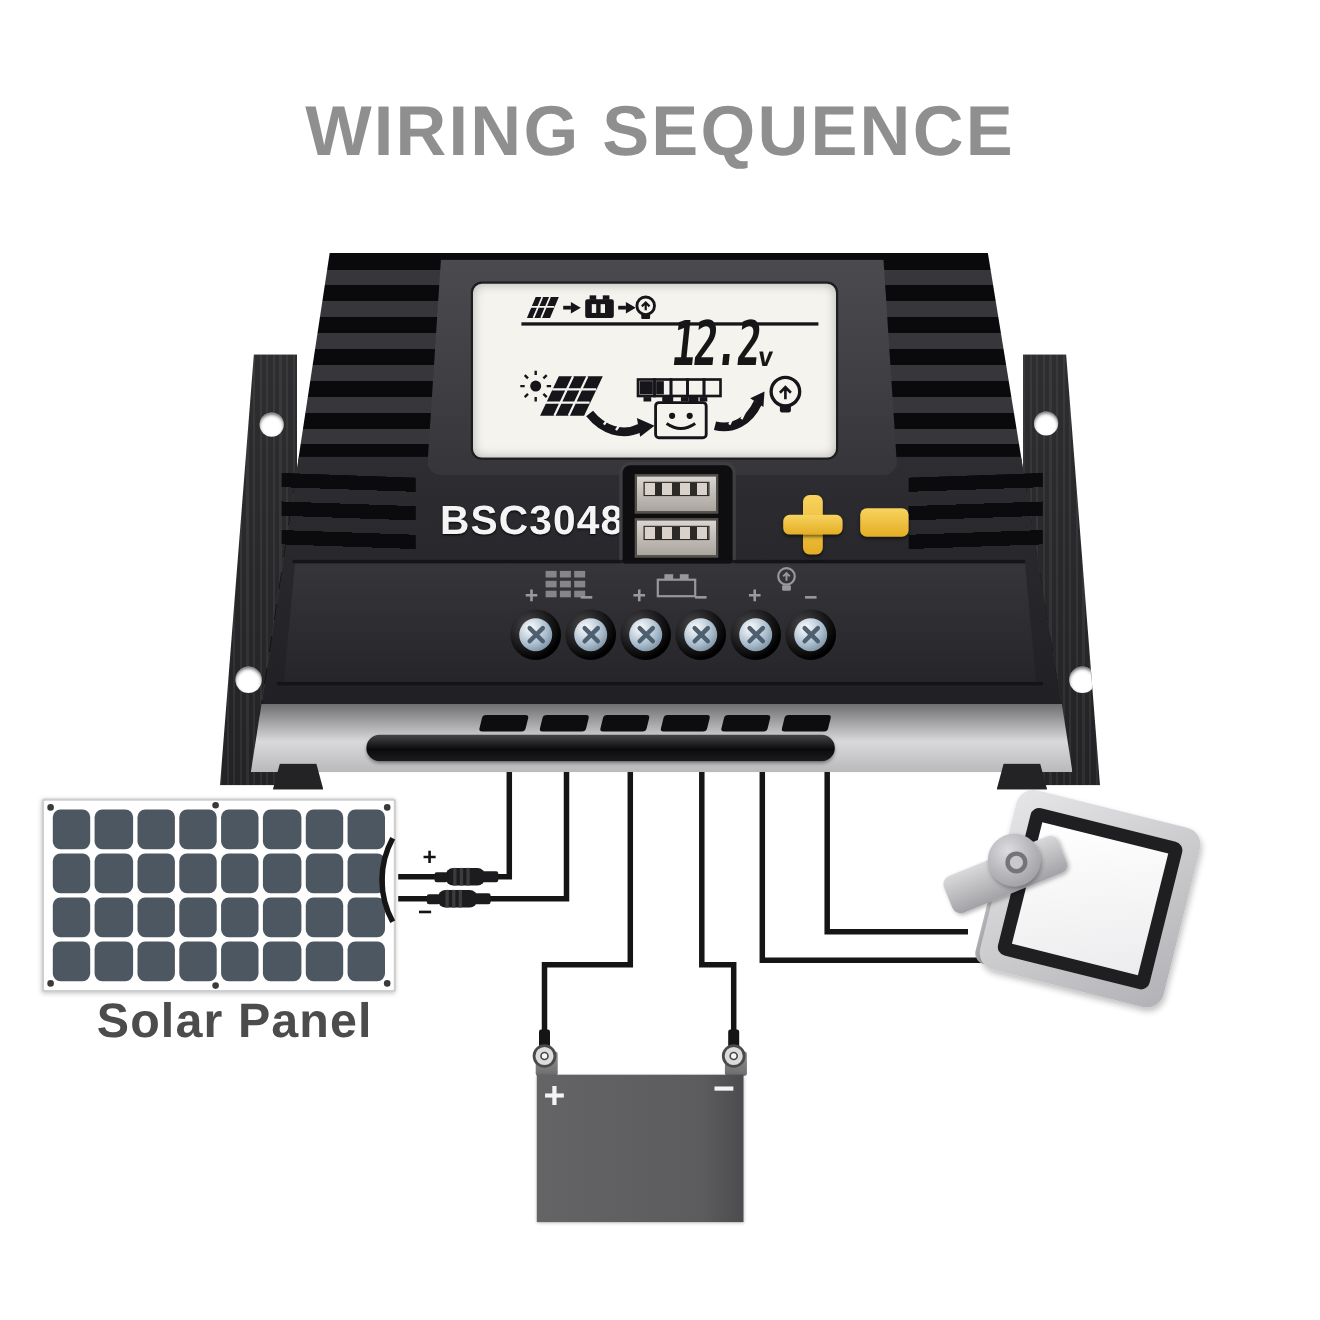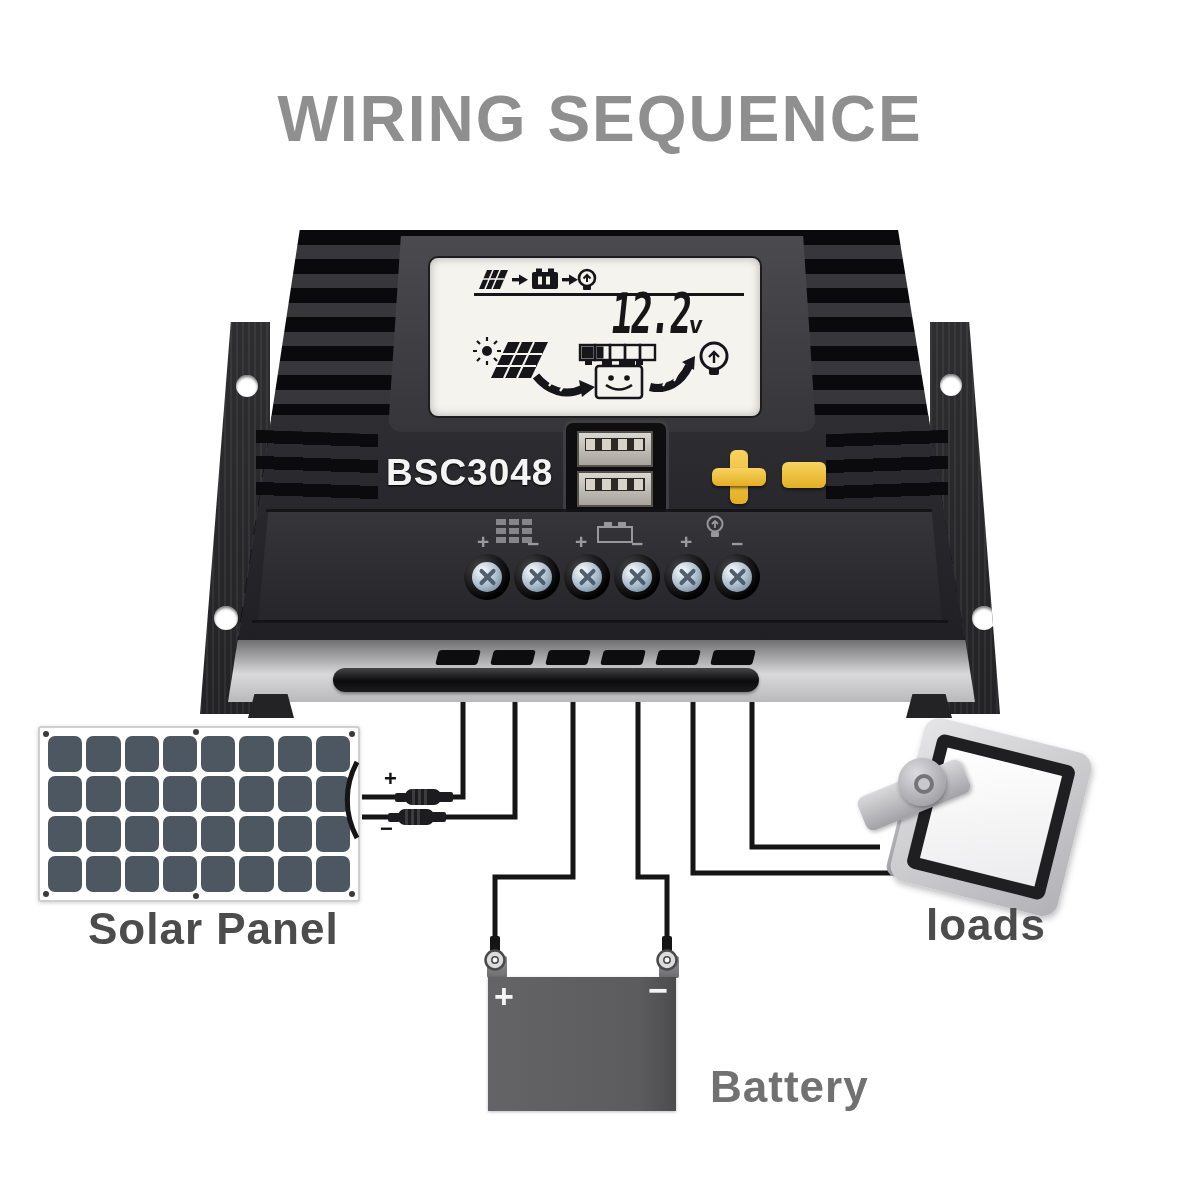--- a/index.html
+++ b/index.html
@@ -50,21 +50,21 @@
   .lcd{left:428px;top:256px;width:330px;height:158px;background:#f4f3ee;border:2px solid #1d1d20;
       border-radius:10px;box-shadow:inset 0 0 10px rgba(0,0,0,.28);}
   .lcd svg{position:absolute;left:0;top:0;}
   .lcd-voltage{position:absolute;right:56px;top:34px;display:flex;align-items:flex-end;
       color:#161616;transform:skewX(-6deg);transform-origin:100% 50%;}
   .lcd-digits{font-family:"DejaVu Sans Mono",monospace;font-weight:bold;font-size:56px;
       line-height:44px;letter-spacing:-3px;transform:scaleX(.64);transform-origin:100% 50%;}
   .lcd-unit{font-family:"DejaVu Sans Mono",monospace;font-weight:bold;font-size:24px;line-height:22px;}
 
   
-  .model{left:386px;top:452px;width:200px;font-size:37px;font-weight:700;color:#f4f4f4;
+  .model{left:400px;top:452px;width:200px;font-size:37px;font-weight:700;color:#f4f4f4;
       letter-spacing:1px;text-shadow:0 1px 2px #000;}
   .usb{left:563px;top:420px;width:100px;height:92px;background:#0e0e10;border:3px solid #3e3e42;
       border-radius:10px;}
   .usb-port{position:absolute;left:11px;width:72px;height:32px;border:2px solid #55504a;
       background:linear-gradient(180deg,#dad6d1,#a8a39d);}
   .usb-slot{margin:5px auto 0;width:58px;height:11px;background:
       repeating-linear-gradient(90deg,#d8d2cb 0 9px,#2d2925 9px 16px);border:1px solid #2d2925;}
   .btn-bar{background:linear-gradient(180deg,#f8d35e,#e3ae25);border-radius:6px;
       box-shadow:0 2px 3px rgba(0,0,0,.5);}
   .minus-btn{left:782px;top:462px;width:44px;height:26px;}
@@ -388,16 +388,14 @@
   <div class="abs vent" style="left:492px;top:650px"></div>
   <div class="abs vent" style="left:547px;top:650px"></div>
   <div class="abs vent" style="left:602px;top:650px"></div>
   <div class="abs vent" style="left:657px;top:650px"></div>
   <div class="abs vent" style="left:712px;top:650px"></div>
   <div class="abs bottom-bar"></div>
   <div class="abs foot" style="left:248px;top:694px"></div>
   <div class="abs foot" style="left:906px;top:694px"></div>
 
   <div class="abs label" style="left:88px;top:904px">Solar Panel</div>
-  <div class="abs label label-battery" style="left:710px;top:1062px">Battery</div>
-  <div class="abs label" style="left:926px;top:900px">loads</div>
 
 </div>
 
 </body></html>

